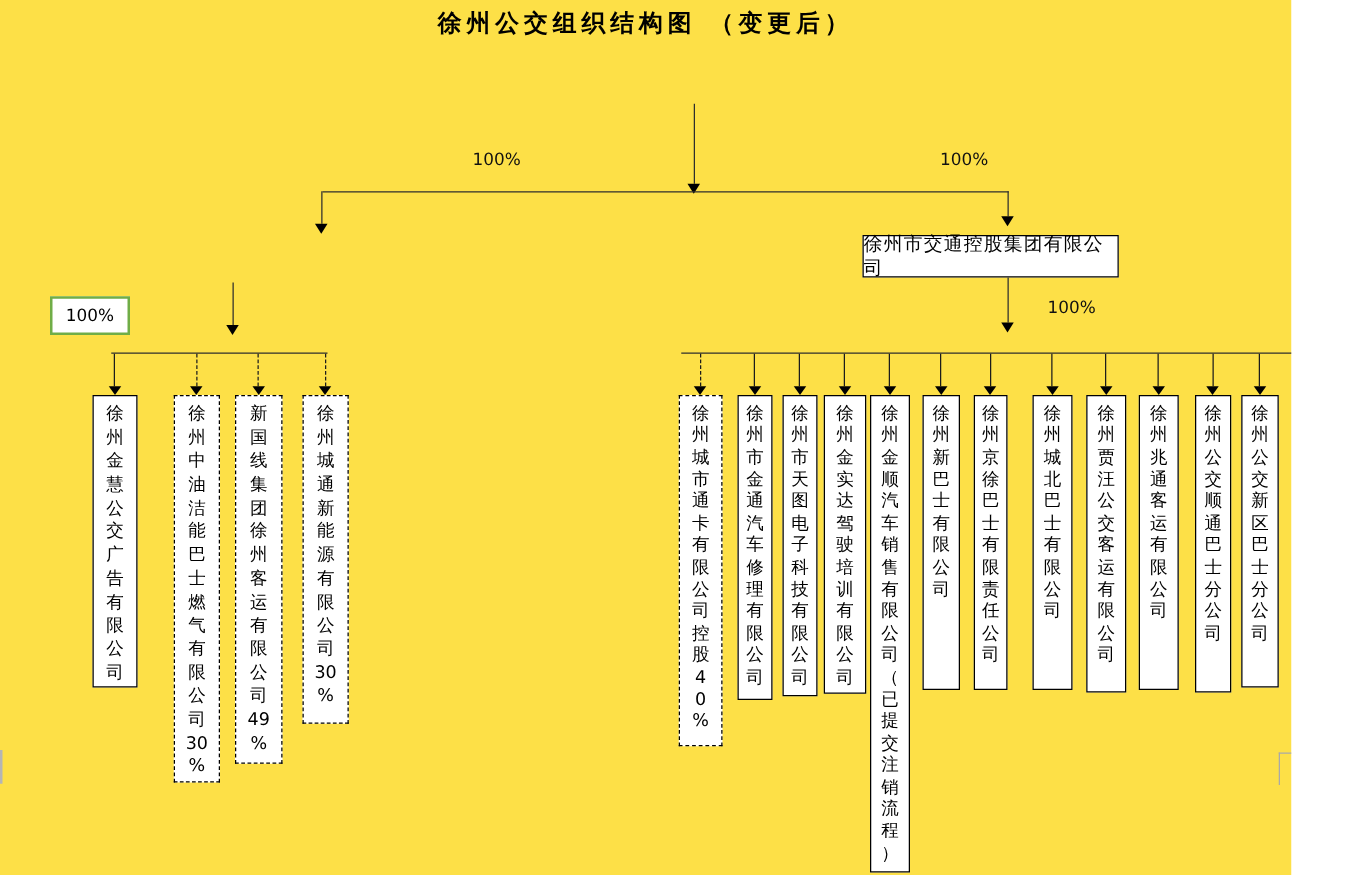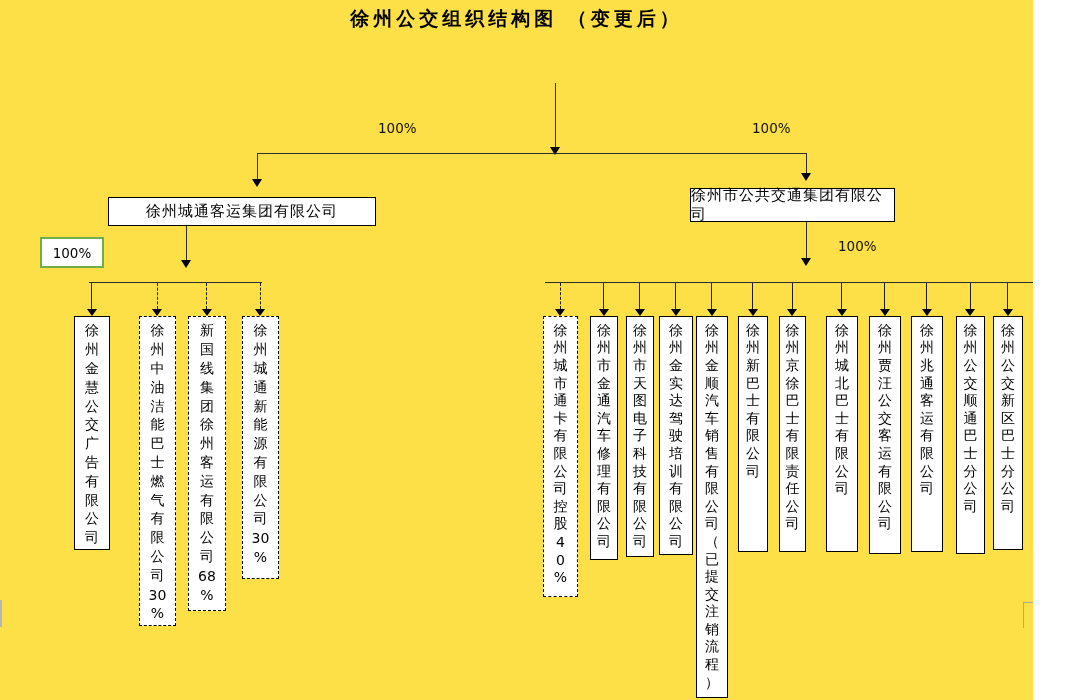--- a/index.html
+++ b/index.html
@@ -58,22 +58,21 @@
 
   <div class="vline-seg" style="left:257px;top:153px;height:26px;"></div>
   <div class="ah-abs" style="left:252px;top:179px;"></div>
 
   <div class="vline-seg" style="left:806px;top:153px;height:20px;"></div>
   <div class="ah-abs" style="left:801px;top:173px;"></div>
 
   <div class="pct" style="left:378px;top:120px;">100%</div>
   <div class="pct" style="left:752px;top:120px;">100%</div>
 
-  <div class="hbox" style="left:108px;top:197px;width:268px;height:29px;">徐州城通客运集团有限公司</div>
-  <div class="hbox" style="left:690px;top:188px;width:205px;height:34px;">徐州市公共交通集团有限公司</div>
+  <div class="hbox" style="left:690px;top:188px;width:205px;height:34px;">徐州市交通控股集团有限公司</div>
 
   <div class="greenbox" style="left:40px;top:237px;width:64px;height:31px;">100%</div>
 
   <div class="vline-seg" style="left:186px;top:226px;height:34px;"></div>
   <div class="ah-abs" style="left:181px;top:260px;"></div>
   <div class="hline-seg" style="left:89px;top:282px;width:173px;"></div>
 
   <div class="vline-seg" style="left:806px;top:222px;height:36px;"></div>
   <div class="ah-abs" style="left:801px;top:258px;"></div>
   <div class="pct" style="left:838px;top:238px;">100%</div>
@@ -127,21 +126,21 @@
           <div class="vline">集</div>
           <div class="vline">团</div>
           <div class="vline">徐</div>
           <div class="vline">州</div>
           <div class="vline">客</div>
           <div class="vline">运</div>
           <div class="vline">有</div>
           <div class="vline">限</div>
           <div class="vline">公</div>
           <div class="vline">司</div>
-          <div class="vline">68</div>
+          <div class="vline">49</div>
           <div class="vline">%</div>
         </div>
     </div>
     <div class="child" style="margin-left:16px;">
       <div class="drop dashed"></div>
       <div class="vbox dashed" style="width:37px;height:263px;">
           <div class="vline">徐</div>
           <div class="vline">州</div>
           <div class="vline">城</div>
           <div class="vline">通</div>

